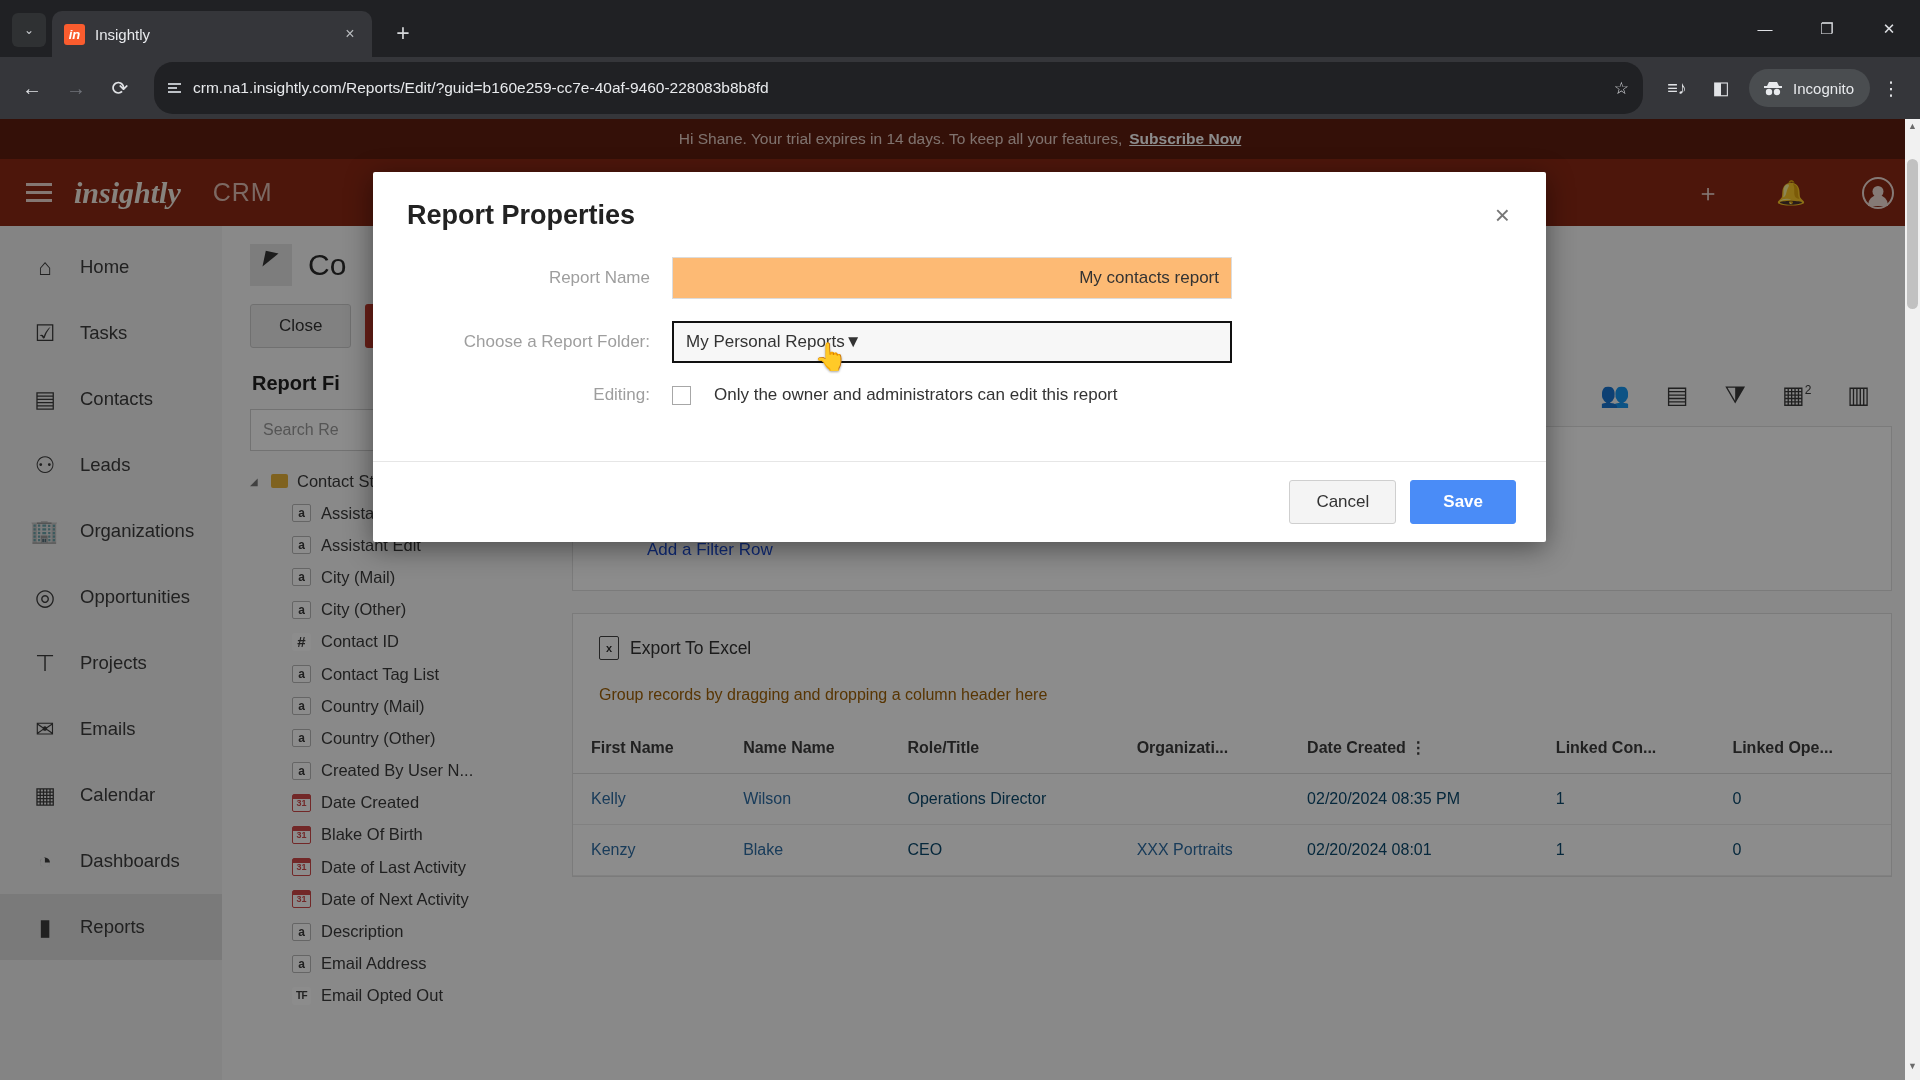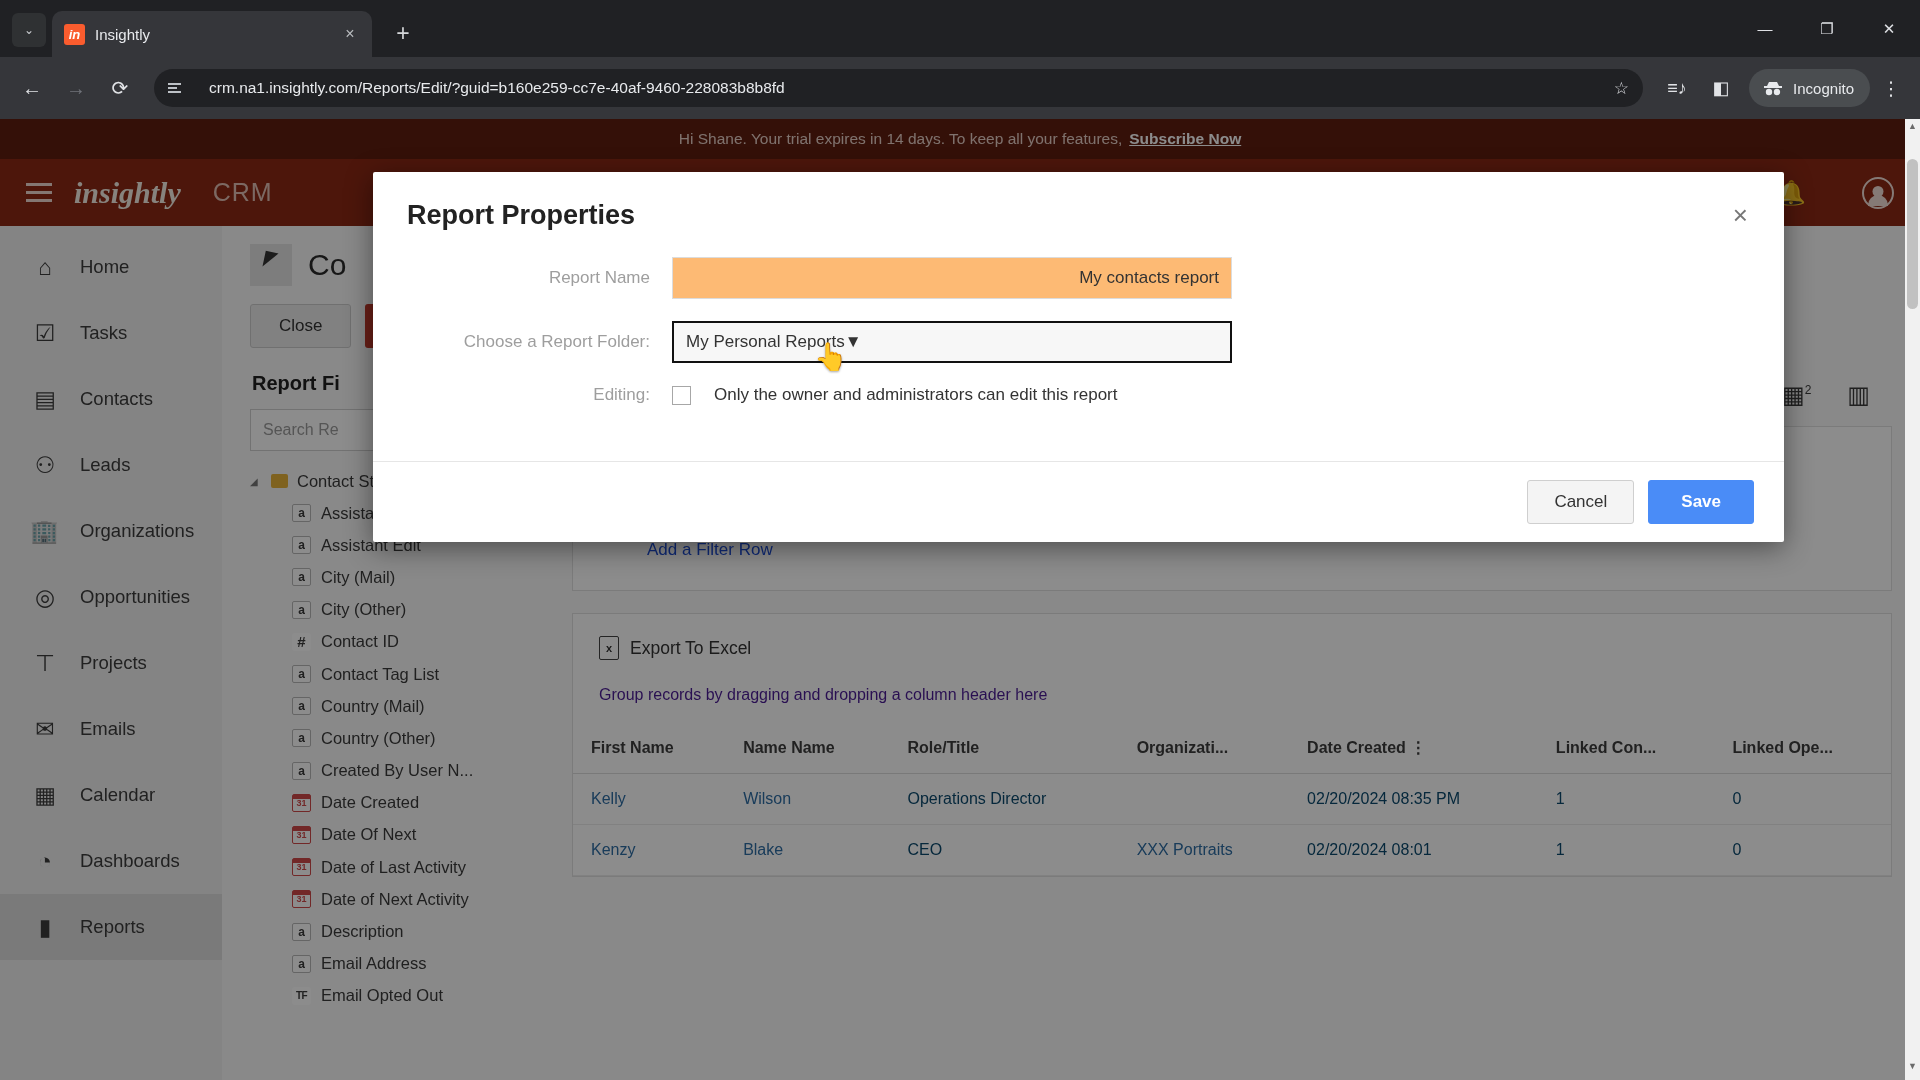--- a/index.html
+++ b/index.html
@@ -61,23 +61,23 @@
     height: 62px; background: #35363a;
     display: flex; align-items: center; padding: 0 12px; gap: 4px;
   }
   .navbtn {
     width: 40px; height: 40px; border-radius: 50%;
     display: flex; align-items: center; justify-content: center;
     color: #e1e3e6; font-size: 20px;
   }
   .navbtn.dim { color: #70737a; }
   .omnibox {
-    flex: 1; height: 38px; margin: 0 10px;
+    flex: 1; height: 52px; margin: 0 10px;
     background: #202124; border-radius: 19px;
-    display: flex; align-items: center; padding: 0 14px; gap: 28px; justify-content: center;
+    display: flex; align-items: center; padding: 0 14px; gap: 12px; justify-content: center;
   }
   .omnibox .siteinfo { color: #bdc1c6; font-size: 14px; display:flex; flex-direction:column; gap:2px;}
   .omnibox .siteinfo i { display:block; width:13px; height:2px; background:#bdc1c6; }
   .omnibox .siteinfo i:nth-child(2){ width:9px; }
   .omnibox .url {
     color: #e8eaed; font-size: 15.5px; white-space: nowrap;
     overflow: hidden; text-overflow: ellipsis; flex: 1;
   }
   .omnibox .star { color: #dadce0; font-size: 17px; }
   .tb-icon {
@@ -223,36 +223,36 @@
   .w-range { width: 270px; justify-content: space-between; }
   .w-date { width: 135px; }
   .addfilter { color: #1d4ed8; font-size: 17px; padding: 28px 0 0 48px; }
 
   .grid-card { margin-top: 22px; }
   .excel-row { display: flex; align-items: center; gap: 11px; padding: 22px 26px 18px 26px; font-size: 17.5px; color: #333; }
   .excel-ic {
     width: 20px; height: 24px; border: 1.6px solid #444; border-radius: 2px;
     display:flex; align-items:center; justify-content:center; font-size:11px; font-weight:bold;
   }
-  .group-hint { padding: 8px 26px 20px 26px; font-size: 16px; color: #4c1d95; }
+  .group-hint { padding: 8px 26px 20px 26px; font-size: 16px; color: #a16207; }
   table { width: 100%; border-collapse: collapse; }
   th {
     text-align: left; font-size: 16px; color: #3d3d3d; font-weight: bold;
     padding: 14px 10px 16px 18px; border-bottom: 1px solid #dcdcdc;
   }
   td {
     font-size: 16px; color: #0c4a6e; padding: 16px 10px 16px 18px;
     border-bottom: 1px solid #ececec; vertical-align: top;
   }
   td.link, .lnk { color: #2e6da4; }
 
   
   .modal {
     position: absolute; left: 373px; top: 53px;
-    width: 1411px; background: #fff; z-index: 60;
+    width: 1173px; background: #fff; z-index: 60;
     box-shadow: 0 6px 28px rgba(0,0,0,0.45); border-radius: 2px;
   }
   .modal-head {
     padding: 28px 30px 20px 34px; display: flex;
     align-items: flex-start; justify-content: space-between;
   }
   .modal-title { font-size: 27px; font-weight: bold; color: #222; }
   .modal-x { font-size: 26px; color: #777; line-height: 1; padding: 2px 6px; }
   .modal-body { padding: 6px 34px 34px 34px; }
   .frow { display: flex; align-items: center; margin-bottom: 22px; }
@@ -477,21 +477,21 @@
                 <div class="tree-item">
                     <span class="ft">a</span>
                     <span>Created By User N...</span>
                   </div>
                 <div class="tree-item">
                     <span class="ft date">31</span>
                     <span>Date Created</span>
                   </div>
                 <div class="tree-item">
                     <span class="ft date">31</span>
-                    <span>Date Of Next</span>
+                    <span>Blake Of Birth</span>
                   </div>
                 <div class="tree-item">
                     <span class="ft date">31</span>
                     <span>Date of Last Activity</span>
                   </div>
                 <div class="tree-item">
                     <span class="ft date">31</span>
                     <span>Date of Next Activity</span>
                   </div>
                 <div class="tree-item">

